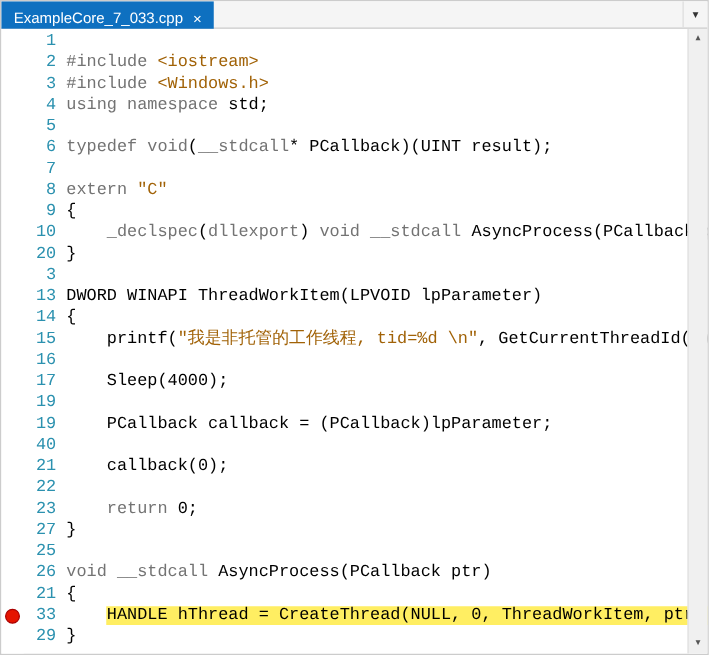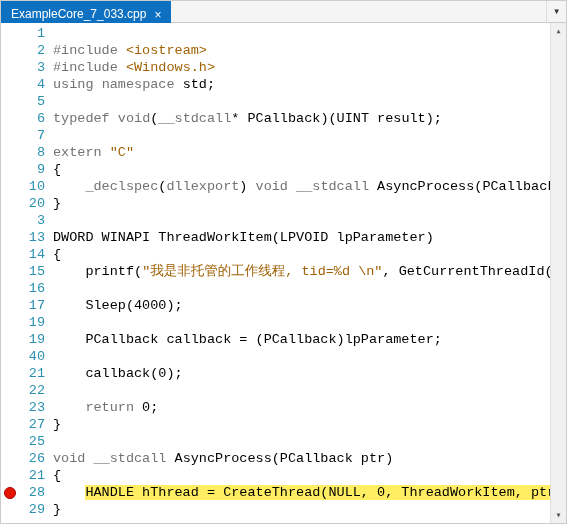--- a/index.html
+++ b/index.html
@@ -162,21 +162,21 @@
       <div>19</div>
       <div>19</div>
       <div>40</div>
       <div>21</div>
       <div>22</div>
       <div>23</div>
       <div>27</div>
       <div>25</div>
       <div>26</div>
       <div>21</div>
-      <div>28</div>
+      <div>33</div>
       <div>29</div>
     </div>
   <div class="code" id="code"><div class="code-line"></div><div class="code-line"><span class="kw">#include</span><span> </span><span class="str">&lt;iostream&gt;</span></div><div class="code-line"><span class="kw">#include</span><span> </span><span class="str">&lt;Windows.h&gt;</span></div><div class="code-line"><span class="kw">using</span><span> </span><span class="kw">namespace</span><span> std;</span></div><div class="code-line"></div><div class="code-line"><span class="kw">typedef</span><span> </span><span class="kw">void</span><span>(</span><span class="kw">__stdcall</span><span>* PCallback)(UINT result);</span></div><div class="code-line"></div><div class="code-line"><span class="kw">extern</span><span> </span><span class="str">"C"</span></div><div class="code-line"><span>{</span></div><div class="code-line"><span>    </span><span class="kw">_declspec</span><span>(</span><span class="kw">dllexport</span><span>) </span><span class="kw">void</span><span> </span><span class="kw">__stdcall</span><span> AsyncProcess(PCallback ptr</span></div><div class="code-line"><span>}</span></div><div class="code-line"></div><div class="code-line"><span>DWORD WINAPI ThreadWorkItem(LPVOID lpParameter)</span></div><div class="code-line"><span>{</span></div><div class="code-line"><span>    printf(</span><span class="str">"我是非托管的工作线程, tid=%d \n"</span><span>, GetCurrentThreadId());</span></div><div class="code-line"></div><div class="code-line"><span>    Sleep(4000);</span></div><div class="code-line"></div><div class="code-line"><span>    PCallback callback = (PCallback)lpParameter;</span></div><div class="code-line"></div><div class="code-line"><span>    callback(0);</span></div><div class="code-line"></div><div class="code-line"><span>    </span><span class="kw">return</span><span> 0;</span></div><div class="code-line"><span>}</span></div><div class="code-line"></div><div class="code-line"><span class="kw">void</span><span> </span><span class="kw">__stdcall</span><span> AsyncProcess(PCallback ptr)</span></div><div class="code-line"><span>{</span></div><div class="code-line"><span>    </span><span class="hl">HANDLE hThread = CreateThread(NULL, 0, ThreadWorkItem, ptr, 0,</span></div><div class="code-line"><span>}</span></div></div>
   <div class="scrollbar-v">
     <div class="scroll-up">
         <span>▴</span>
       </div>
     <div class="scroll-down">
         <span>▾</span>
       </div>

